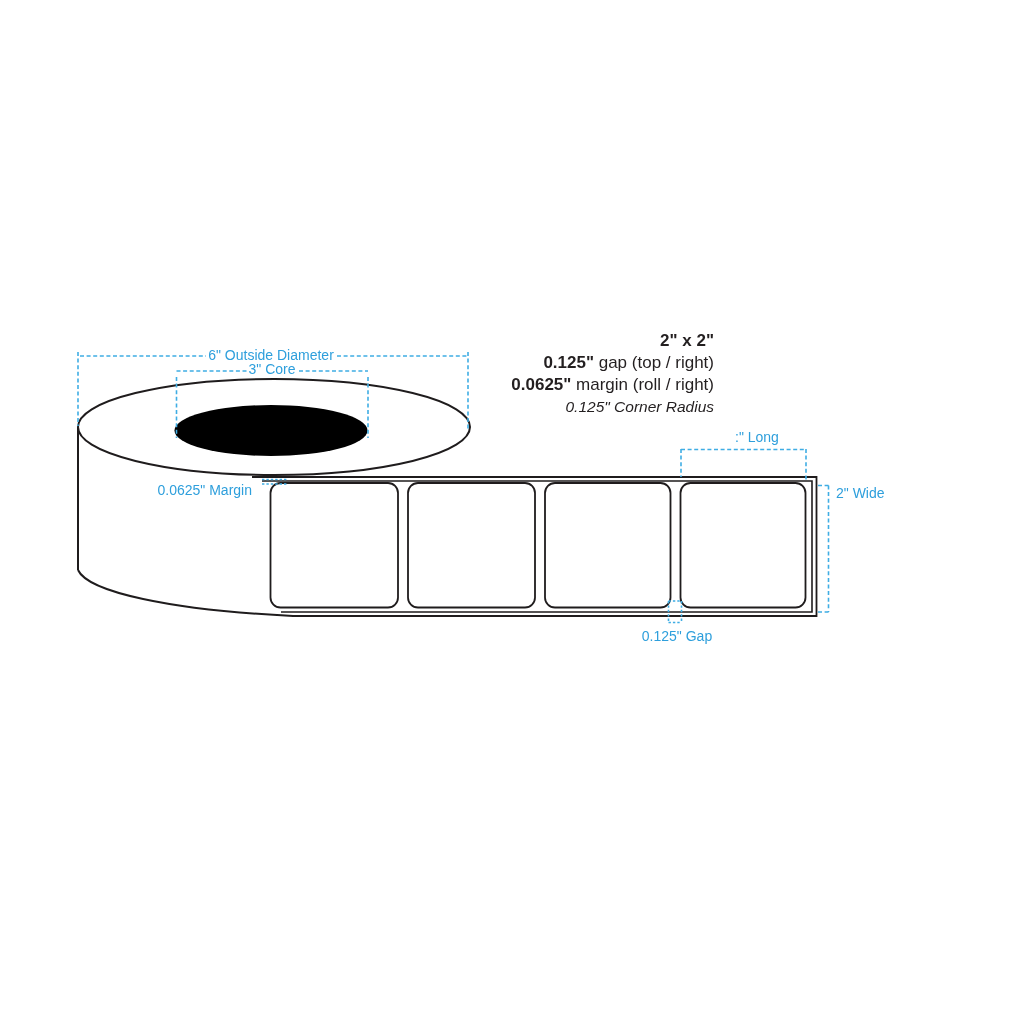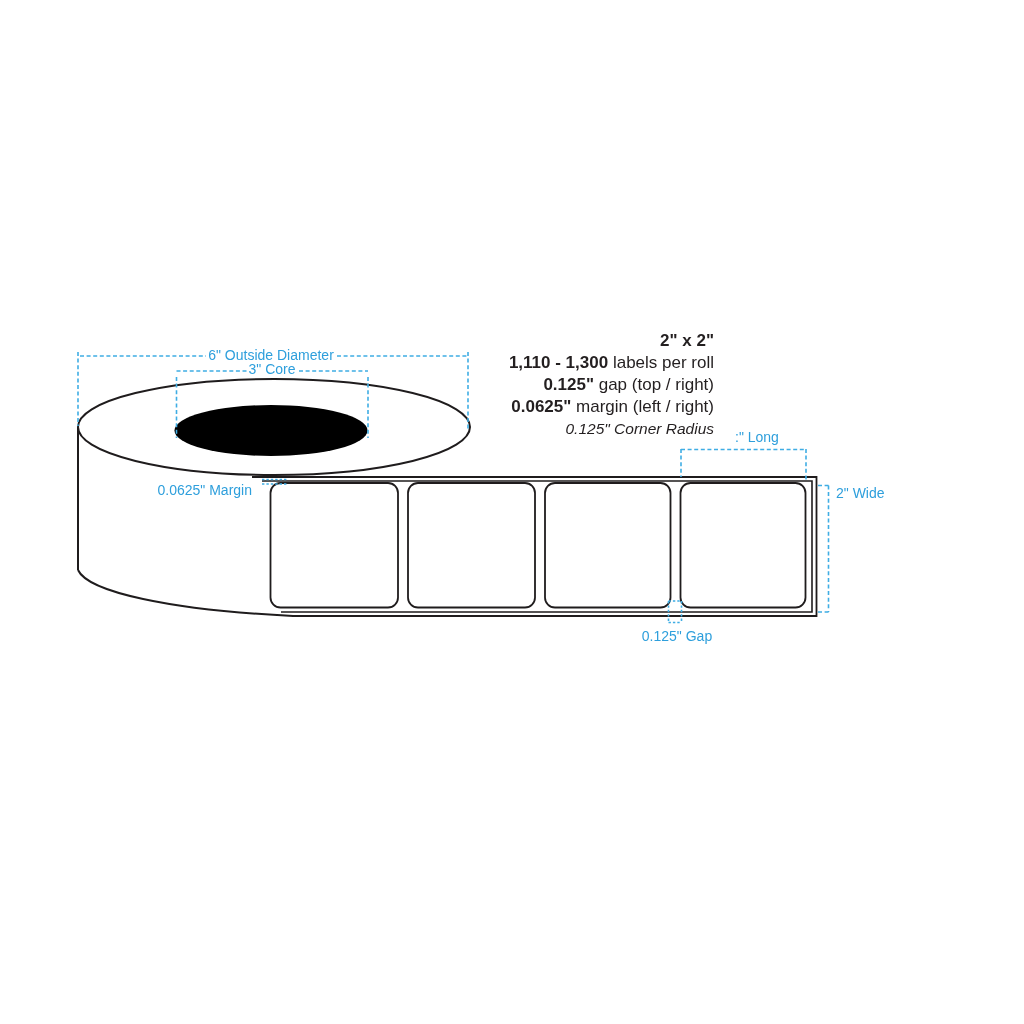--- a/index.html
+++ b/index.html
@@ -94,24 +94,21 @@
 
   <div class="blue-label" style="left:735px;top:429px;">:" Long</div>
 
   <div class="blue-label" style="left:836px;top:485px;">2" Wide</div>
 
   <div class="blue-label center-x" style="left:677px;top:628px;">0.125" Gap</div>
 
   <div class="spec-block">
     <div class="spec-line spec-bold">2" x 2"</div>
     <div class="spec-line">
-      <span class="spec-bold">1,110 - 1,300</span><span> labels per roll</span>
-    </div>
-    <div class="spec-line">
       <span class="spec-bold">0.125"</span><span> gap (top / right)</span>
     </div>
     <div class="spec-line">
-      <span class="spec-bold">0.0625"</span><span> margin (left / right)</span>
+      <span class="spec-bold">0.0625"</span><span> margin (roll / right)</span>
     </div>
     <div class="spec-line spec-italic">0.125" Corner Radius</div>
   </div>
 
 </div>
 
 </body></html>

